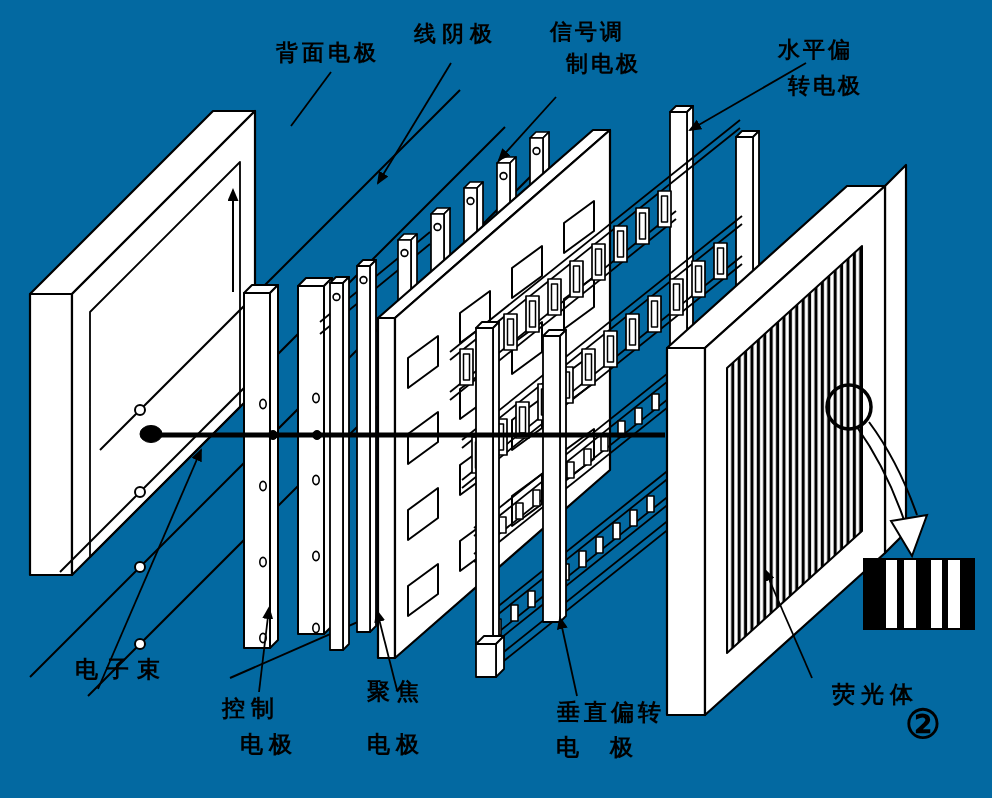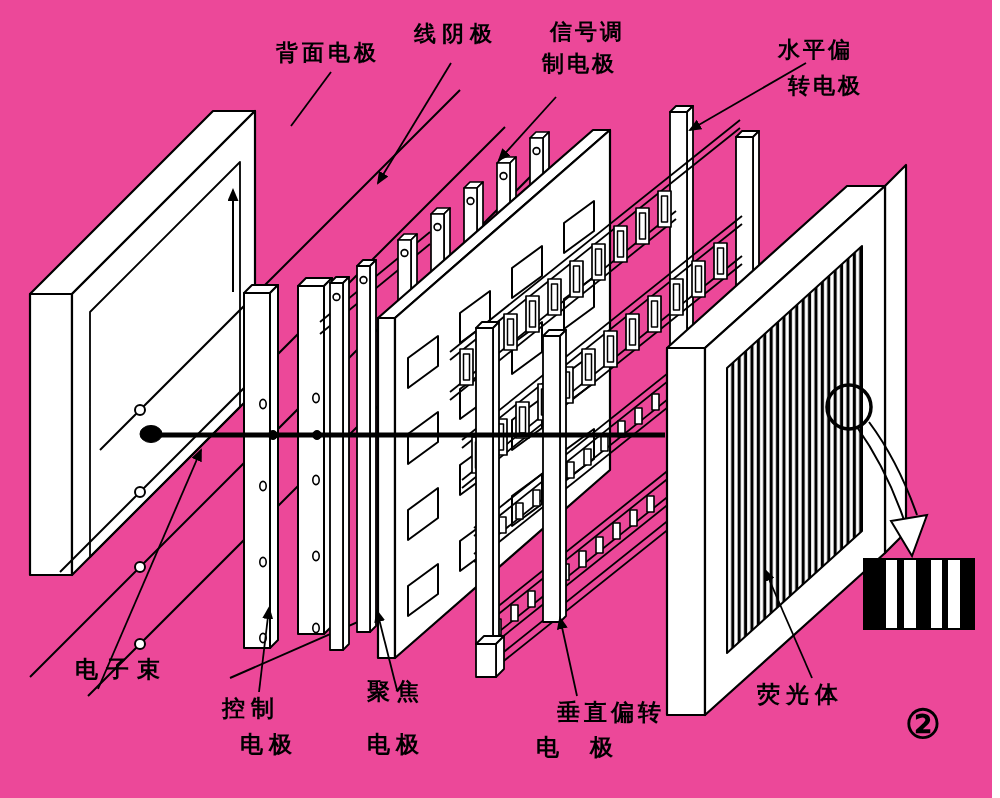--- a/index.html
+++ b/index.html
@@ -1,16 +1,16 @@
 <!DOCTYPE html>
 <html><head>
 <meta charset="utf-8">
 <style>
   html,body{margin:0;padding:0;width:1000px;height:798px;background:#fff;overflow:hidden}
-  #stage{position:relative;width:992px;height:798px;background:#ec4899}
+  #stage{position:relative;width:992px;height:798px;background:#0369a1}
   svg{position:absolute;left:0;top:0}
   .lbl{position:absolute;font-family:"DejaVu Serif","Liberation Serif",serif;
        font-weight:700;color:#000;white-space:nowrap;line-height:1.1}
   .fs22{font-size:22px;letter-spacing:4px}
   .fs23{font-size:23px;letter-spacing:6px}
   .tight{letter-spacing:3px}
   .badge{position:absolute;font-family:"DejaVu Serif","Liberation Serif",serif;
          font-weight:700;font-size:40px;color:#000}
 </style>
 </head>
@@ -245,26 +245,26 @@
     <line x1="259" y1="692" x2="269" y2="608" marker-end="url(#ah)"></line>
     <line x1="397" y1="690" x2="377" y2="611" marker-end="url(#ah)"></line>
     <line x1="577" y1="696" x2="560" y2="618" marker-end="url(#ah)"></line>
     <line x1="812" y1="678" x2="765" y2="570" marker-end="url(#ah)"></line>
   </g>
 </svg>
 
 <div class="lbl fs22" style="left:276px;top:40px">背面电极</div>
 <div class="lbl fs22" style="left:414px;top:21px;letter-spacing:6px">线阴极</div>
 <div class="lbl fs22 tight" style="left:550px;top:19px">信号调</div>
-<div class="lbl fs22 tight" style="left:542px;top:51px">制电极</div>
+<div class="lbl fs22 tight" style="left:566px;top:51px">制电极</div>
 <div class="lbl fs22 tight" style="left:778px;top:37px">水平偏</div>
 <div class="lbl fs22 tight" style="left:788px;top:73px">转电极</div>
 <div class="lbl fs23" style="left:75px;top:656px;letter-spacing:8px">电子束</div>
 <div class="lbl fs23" style="left:222px;top:695px">控制</div>
 <div class="lbl fs23" style="left:240px;top:731px">电极</div>
 <div class="lbl fs23" style="left:367px;top:678px">聚焦</div>
 <div class="lbl fs23" style="left:367px;top:731px">电极</div>
 <div class="lbl fs23" style="left:557px;top:699px;letter-spacing:4px">垂直偏转</div>
-<div class="lbl fs23" style="left:536px;top:734px;letter-spacing:4px">电　极</div>
-<div class="lbl fs23" style="left:757px;top:681px">荧光体</div>
+<div class="lbl fs23" style="left:556px;top:734px;letter-spacing:4px">电　极</div>
+<div class="lbl fs23" style="left:832px;top:681px">荧光体</div>
 <div class="badge" style="left:905px;top:700px">②</div>
 
 </div>
 
 </body></html>

